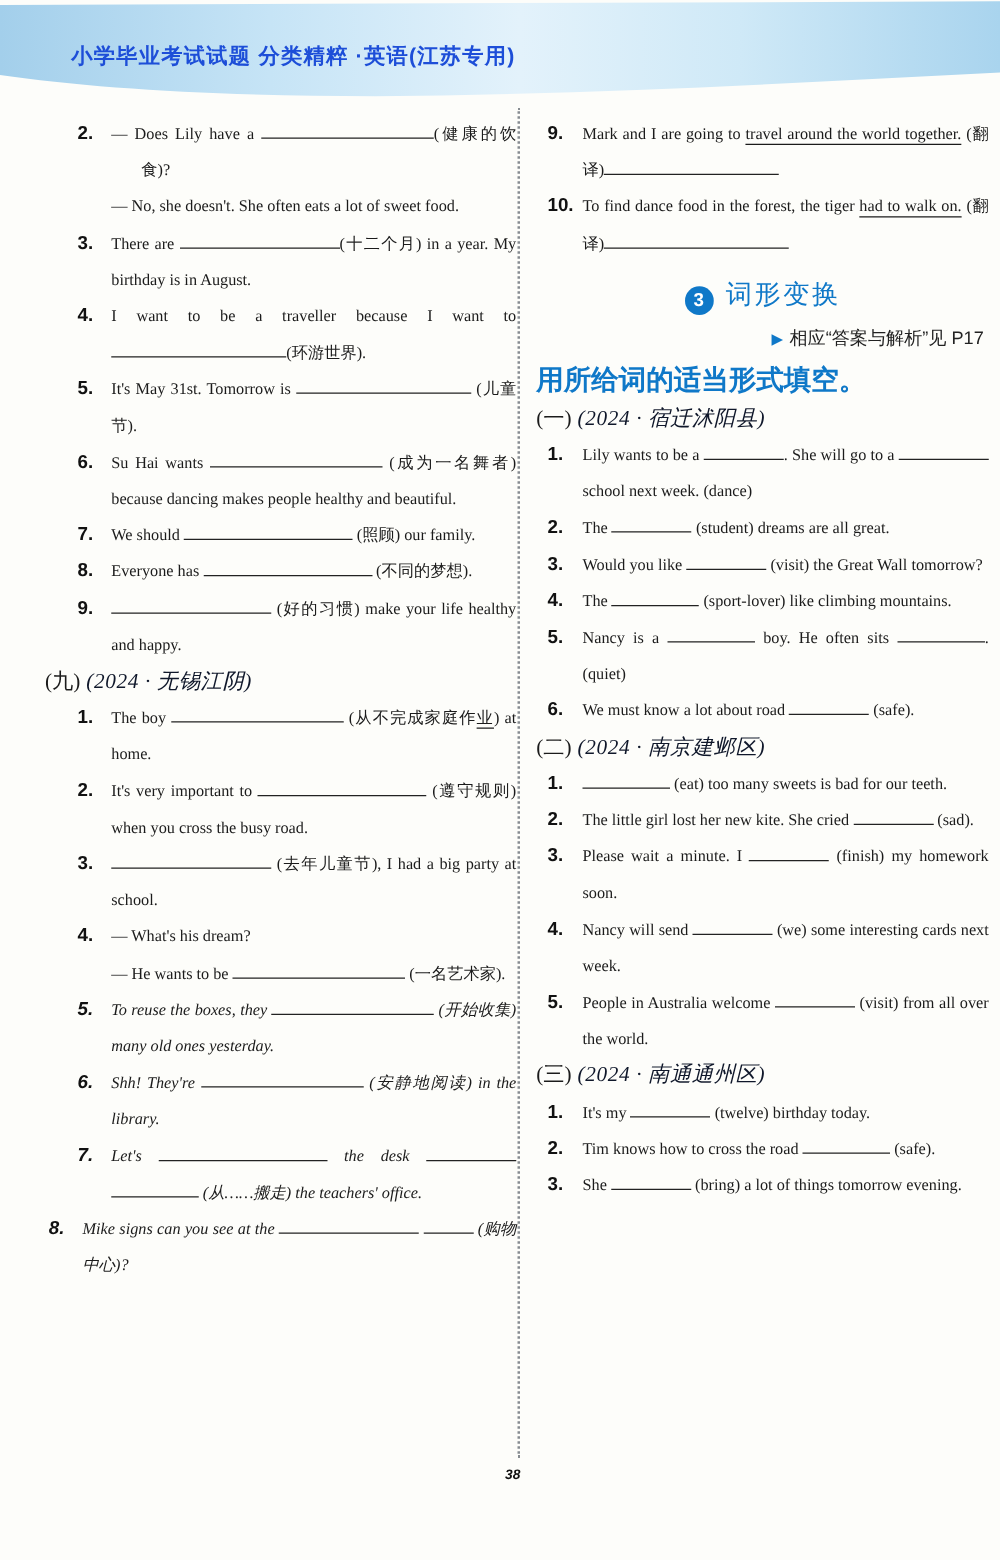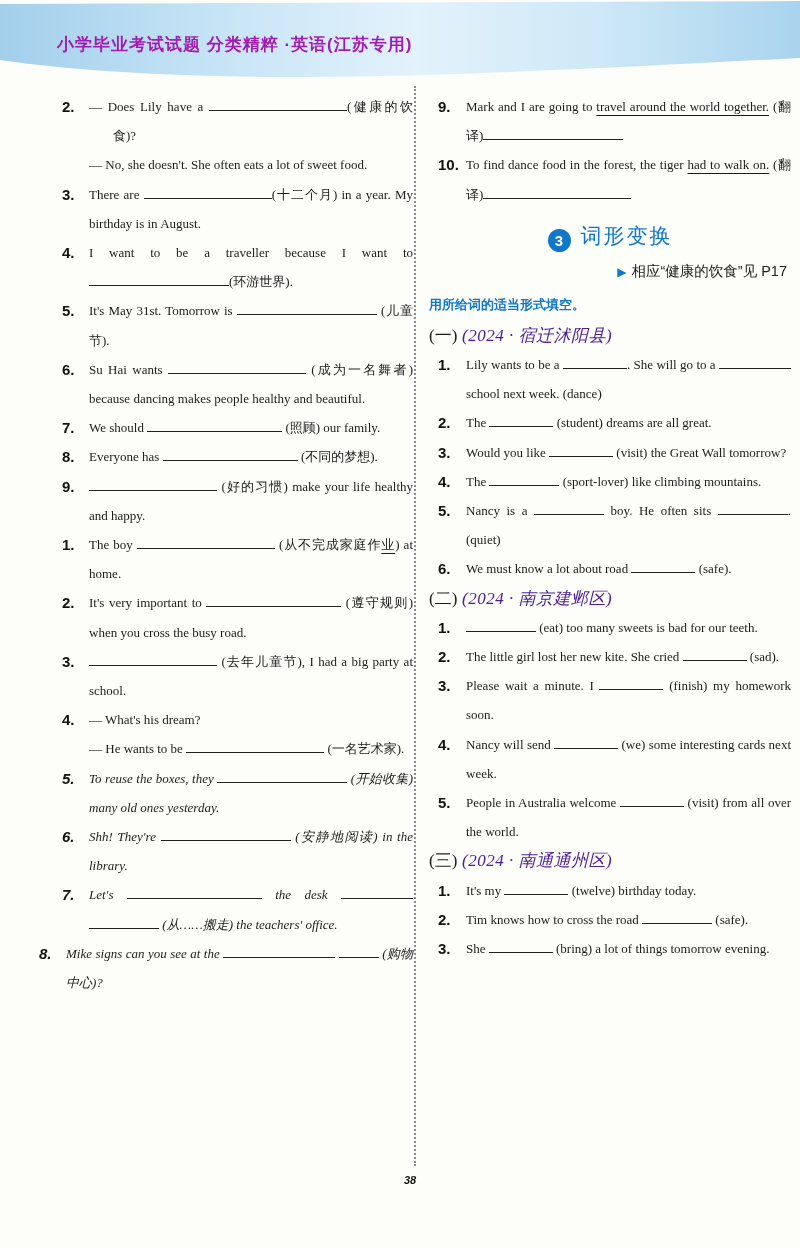--- a/index.html
+++ b/index.html
@@ -5,21 +5,21 @@
   * { margin:0; padding:0; box-sizing:border-box; }
   html,body { width:800px; height:1248px; background:#fdfdfa; overflow:hidden; }
   body { position:relative; font-family:"Liberation Serif", serif; color:#1b1b1b; }
 
   
   .banner { position:absolute; left:0; top:0; width:800px; height:84px; }
   .banner svg { display:block; }
   .banner-title {
     position:absolute; left:57px; top:33px;
     font-family:"Liberation Sans", sans-serif; font-weight:700;
-    font-size:17px; color:#a21caf; letter-spacing:1px;
+    font-size:17px; color:#1d4ed8; letter-spacing:1px;
   }
 
   
   .col { position:absolute; top:92px; }
   .col-left  { left:36px;  width:377px; }
   .col-right { left:429px; width:362px; }
   .divider {
     position:absolute; left:414px; top:86px; height:1080px; width:0;
     border-left:2px dotted #878c91;
   }
@@ -39,42 +39,42 @@
 
   .blank {
     display:inline-block; height:15px;
     border-bottom:1.4px solid #222;
   }
   .u { text-decoration:underline; text-underline-offset:3.5px; text-decoration-thickness:1.2px; }
 
   
   .group { font-size:17px; line-height:29.2px; }
   .g-black { color:#1b1b1b; }
-  .g-blue  { color:#4c1d95; font-style:italic; letter-spacing:0.5px; }
+  .g-blue  { color:#0f172a; font-style:italic; letter-spacing:0.5px; }
 
   
   .section { text-align:center; margin:9px 0 2px; line-height:36px; }
   .badge {
     display:inline-block; width:23px; height:23px; border-radius:50%;
     background:#0f78c8; color:#fff; font-family:"Liberation Sans", sans-serif;
     font-weight:700; font-size:15px; line-height:23px; text-align:center;
     vertical-align:-3px; margin-right:10px;
   }
   .section-title {
     color:#0f78c8; font-family:"Liberation Sans", sans-serif;
     font-weight:400; font-size:21px; letter-spacing:2px;
   }
   .note {
     text-align:right; font-family:"Liberation Sans", sans-serif;
     font-size:14.5px; line-height:27px; color:#222; padding-right:4px;
   }
   .note .arrow { color:#0f78c8; font-size:12px; margin-right:5px; }
   .instruction {
     color:#0f78c8; font-weight:700; font-family:"Liberation Sans", sans-serif;
-    font-size:13px; line-height:31px; margin:3px 0 1px;
+    font-size:22px; line-height:31px; margin:3px 0 1px;
   }
 
   
   .page-number {
     position:absolute; left:404px; top:1174px;
     font-family:"Liberation Sans", sans-serif; font-weight:700; font-style:italic;
     font-size:11px; color:#111;
   }
 </style>
 </head>
@@ -125,20 +125,21 @@
       <div class="para"><span class="t">We should </span><span class="blank" style="width: 135px;"></span><span class="t"> (照顾) our family.</span></div>
     </div>
     <div class="item">
       <span class="num">8.</span>
       <div class="para"><span class="t">Everyone has </span><span class="blank" style="width: 135px;"></span><span class="t"> (不同的梦想).</span></div>
     </div>
     <div class="item">
       <span class="num">9.</span>
       <div class="para"><span class="blank" style="width: 128px;"></span><span class="t"> (好的习惯) make your life healthy and happy.</span></div>
     </div>
+    <div class="group"><span class="g-black">(九)</span><span class="g-blue"> (2024 · 无锡江阴)</span></div>
     <div class="item">
       <span class="num">1.</span>
       <div class="para"><span class="t">The boy </span><span class="blank" style="width: 138px;"></span><span class="t"> (从不完成家庭作</span><span class="u">业</span><span class="t">) at home.</span></div>
     </div>
     <div class="item">
       <span class="num">2.</span>
       <div class="para"><span class="t">It's very important to </span><span class="blank" style="width: 135px;"></span><span class="t"> (遵守规则) when you cross the busy road.</span></div>
     </div>
     <div class="item">
       <span class="num">3.</span>
@@ -169,21 +170,21 @@
 <div class="col col-right">
     <div class="item">
       <span class="num">9.</span>
       <div class="para"><span class="t">Mark and I are going to </span><span class="u">travel around the world together.</span><span class="t"> (翻译)</span><span class="blank" style="width: 140px;"></span></div>
     </div>
     <div class="item">
       <span class="num">10.</span>
       <div class="para"><span class="t">To find dance food in the forest, the tiger </span><span class="u">had to walk on.</span><span class="t"> (翻译)</span><span class="blank" style="width: 148px;"></span></div>
     </div>
     <div class="section"><span class="badge">3</span><span class="section-title">词形变换</span></div>
-    <div class="note"><span class="arrow">▶</span><span class="note-text">相应“健康的饮食”见 P17</span></div>
+    <div class="note"><span class="arrow">▶</span><span class="note-text">相应“答案与解析”见 P17</span></div>
     <div class="instruction">用所给词的适当形式填空。</div>
     <div class="group"><span class="g-black">(一)</span><span class="g-blue"> (2024 · 宿迁沭阳县)</span></div>
     <div class="item">
       <span class="num">1.</span>
       <div class="para"><span class="t">Lily wants to be a </span><span class="blank" style="width: 64px;"></span><span class="t">. She will go to a </span><span class="blank" style="width: 72px;"></span><span class="t"> school next week. (dance)</span></div>
     </div>
     <div class="item">
       <span class="num">2.</span>
       <div class="para"><span class="t">The </span><span class="blank" style="width: 64px;"></span><span class="t"> (student) dreams are all great.</span></div>
     </div>

